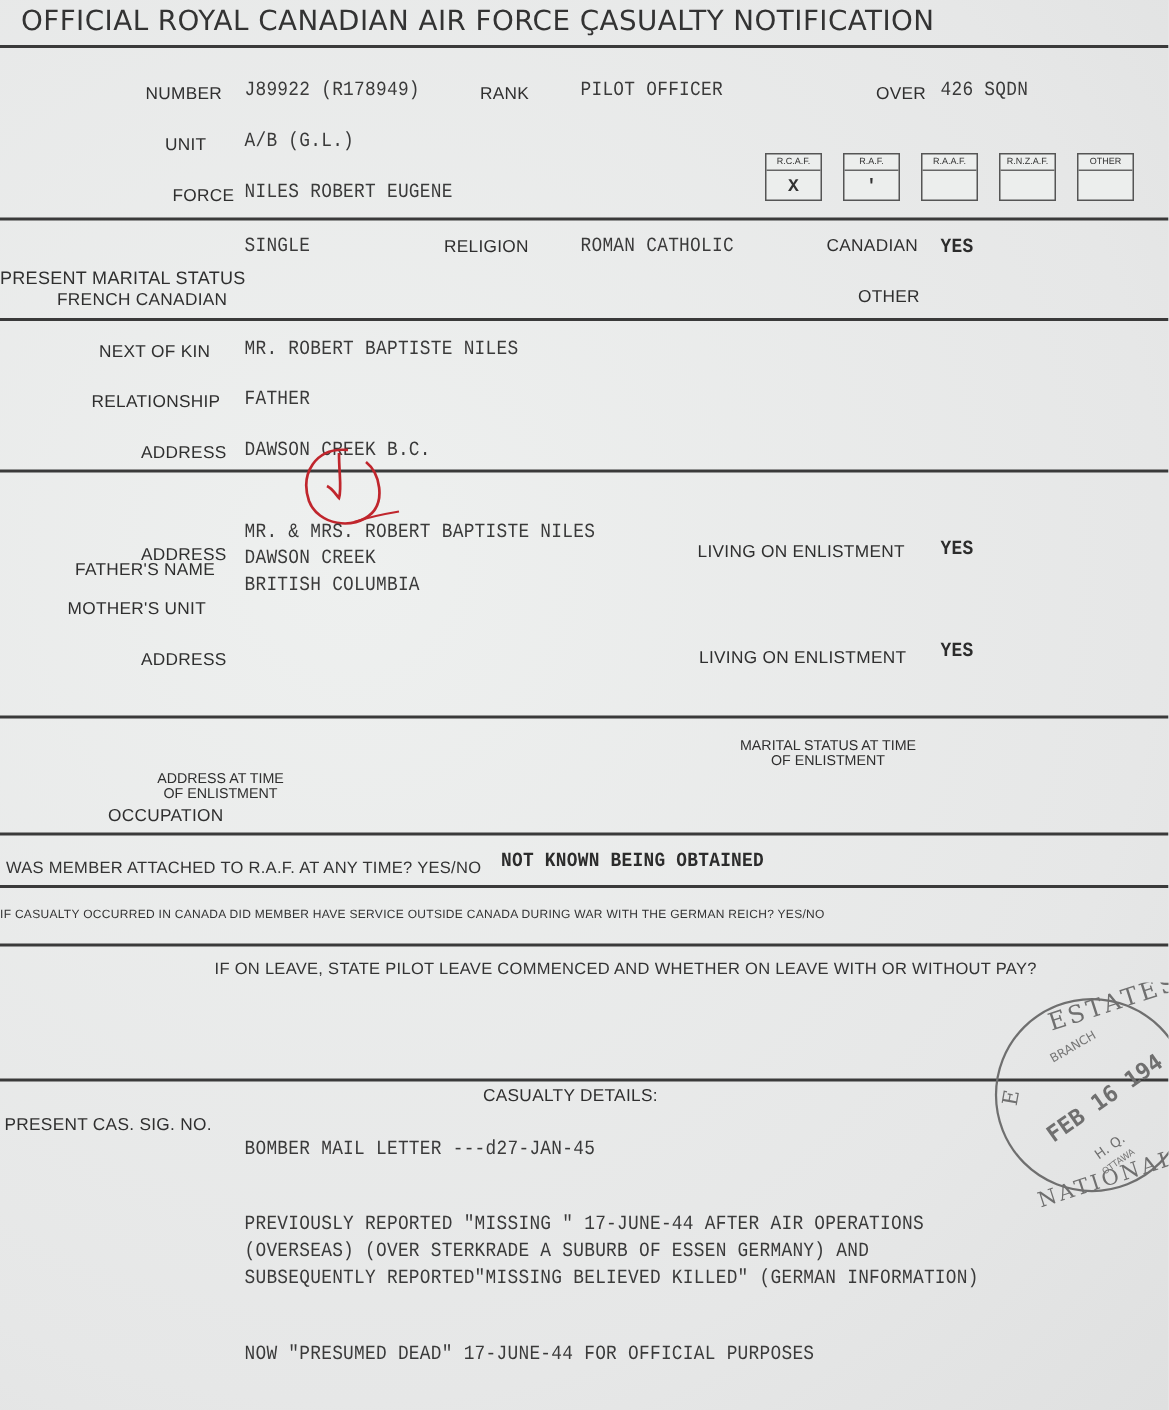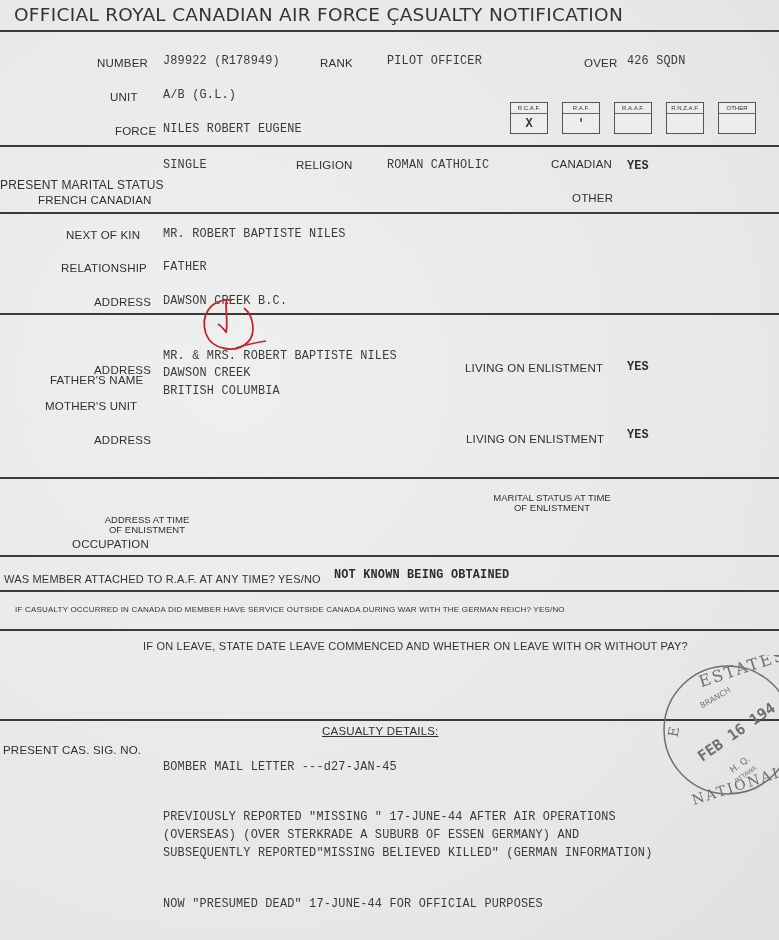--- a/index.html
+++ b/index.html
@@ -132,29 +132,29 @@
 </div>
 <div class="abs lbl" style="left:72px; top:538px;">OCCUPATION</div>
 
 <div class="rule" style="top:555px;"></div>
 
 <div class="abs lbl-xs" style="left:4px; top:573px;">WAS MEMBER ATTACHED TO R.A.F. AT ANY TIME?  YES/NO</div>
 <div class="abs typed typed-bold" style="left:334px; top:567px;">NOT KNOWN BEING OBTAINED</div>
 
 <div class="rule" style="top:590px;"></div>
 
-<div class="abs lbl-xs" style="left:15px; top:605px; font-size:8px;">IF CASUALTY OCCURRED IN CANADA DID MEMBER HAVE SERVICE OUTSIDE CANADA DURING WAR WITH THE GERMAN REICH?  YES/NO</div>
+<div class="abs lbl-xs" style="left:0; top:605px; font-size:8px;">IF CASUALTY OCCURRED IN CANADA DID MEMBER HAVE SERVICE OUTSIDE CANADA DURING WAR WITH THE GERMAN REICH?  YES/NO</div>
 
 <div class="rule" style="top:629px;"></div>
 
-<div class="abs lbl-xs" style="left:143px; top:640px;">IF ON LEAVE, STATE DATE LEAVE COMMENCED AND WHETHER ON LEAVE WITH OR WITHOUT PAY?</div>
+<div class="abs lbl-xs" style="left:143px; top:640px;">IF ON LEAVE, STATE PILOT LEAVE COMMENCED AND WHETHER ON LEAVE WITH OR WITHOUT PAY?</div>
 
 <div class="rule" style="top:719px;"></div>
 
-<div class="abs lbl" style="left:322px; top:725px;text-decoration:underline;">CASUALTY DETAILS:</div>
+<div class="abs lbl" style="left:322px; top:725px;">CASUALTY DETAILS:</div>
 <div class="abs lbl" style="left:3px; top:744px;">PRESENT CAS. SIG. NO.</div>
 <div class="abs typed" style="left:163px; top:759px;">BOMBER MAIL LETTER ---d27-JAN-45</div>
 
 <div class="abs typed" style="left:163px; top:809px;">PREVIOUSLY REPORTED "MISSING " 17-JUNE-44 AFTER AIR OPERATIONS</div>
 <div class="abs typed" style="left:163px; top:827px;">(OVERSEAS) (OVER STERKRADE A SUBURB OF ESSEN GERMANY) AND</div>
 <div class="abs typed" style="left:163px; top:845px;">SUBSEQUENTLY REPORTED"MISSING BELIEVED KILLED" (GERMAN INFORMATION)</div>
 
 <div class="abs typed" style="left:163px; top:896px;">NOW "PRESUMED DEAD" 17-JUNE-44 FOR OFFICIAL PURPOSES</div>
 
 <svg class="stamp" viewBox="0 0 122 150">

